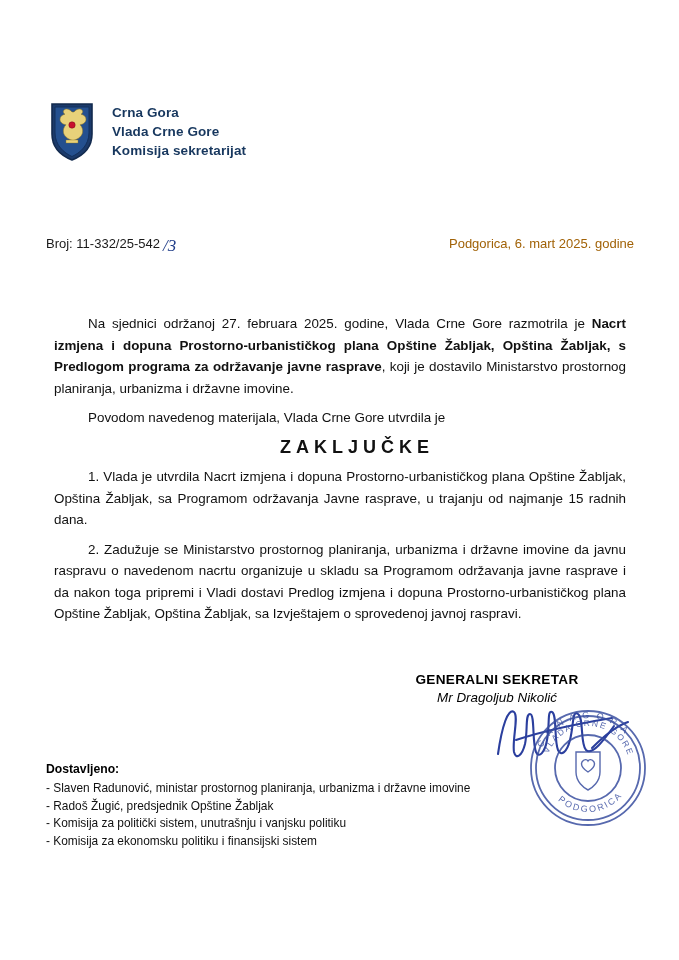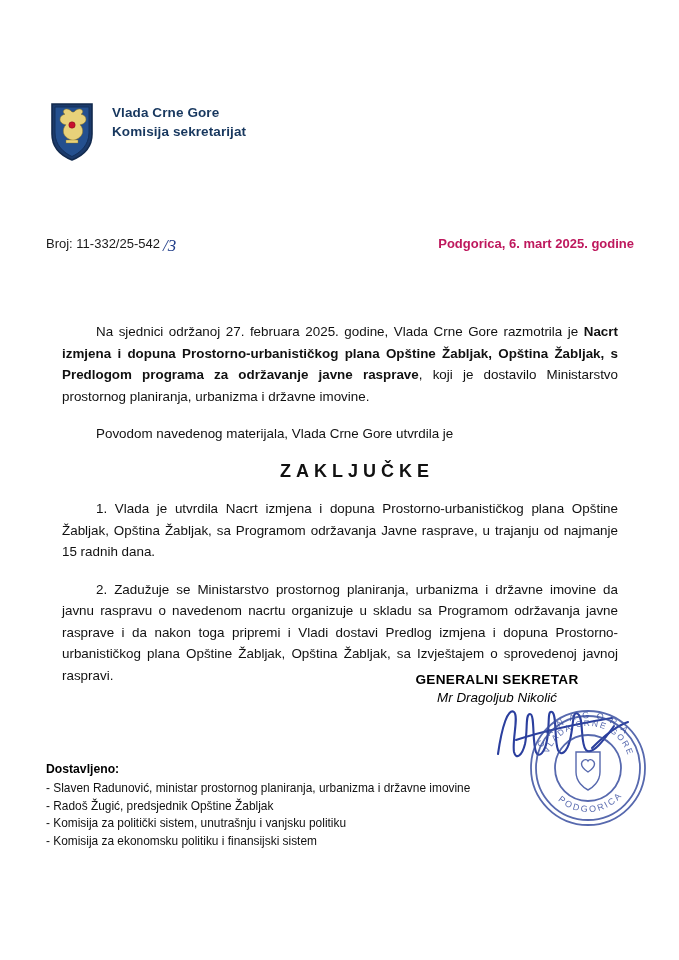--- a/index.html
+++ b/index.html
@@ -70,38 +70,37 @@
     font-family: "Liberation Serif", serif;
     font-size: 17px;
     font-style: italic;
     color: #1f3c88;
     margin-left: 3px;
     position: relative;
     top: 3px;
   }
   .ref-right {
     font-size: 13px;
-    color: #be185d;
+    color: #a16207;
     white-space: nowrap;
-    font-weight: bold;
   }
 
   
   .body-block {
     position: absolute;
     left: 46px;
     top: 305px;
     width: 588px;
     font-size: 13.4px;
     line-height: 21.5px;
     text-align: justify;
     color: #111111;
   }
   .body-block p {
-    margin: 16px;
+    margin: 8px;
     text-indent: 34px;
   }
   .b { font-weight: bold; }
 
   .zakljucke {
     margin: 14px 0 12px 0;
     text-align: center;
     text-indent: 0;
     font-size: 18px;
     font-weight: bold;
@@ -181,20 +180,21 @@
                    c-2 2 -3 4.6 -2.6 7.4 c0.5 3.6 3.6 6.6 9.6 8.4
                    c6 -1.8 9.1 -4.8 9.6 -8.4 c0.4 -2.8 -0.6 -5.4 -2.6 -7.4
                    c3 -0.6 6 -2.2 6 -5.6 c0 -2.6 -2 -4.4 -5 -5
                    c1.6 -0.8 2.4 -2.8 1 -4.2 c-2 -2 -5.5 -1 -8 2 Z"></path>
         </g>
         <path d="M20 40 h12 v3 h-12 z" fill="#e8d27a" stroke="#8c7420" stroke-width="0.4"></path>
         <circle cx="26" cy="25" r="3.2" fill="#c8102e" stroke="#7a0a1c" stroke-width="0.5"></circle>
       </svg>
     </div>
     <div class="lh-lines">
+      <div class="lh-line">Crna Gora</div>
       <div class="lh-line">Vlada Crne Gore</div>
       <div class="lh-line">Komisija sekretarijat</div>
     </div>
   </div>
 
   <div class="ref-row">
     <div class="ref-left">
       <span>Broj: 11-332/25-542</span><span class="ref-hand">/3</span>
     </div>
     <div class="ref-right">Podgorica, 6. mart 2025. godine</div>

